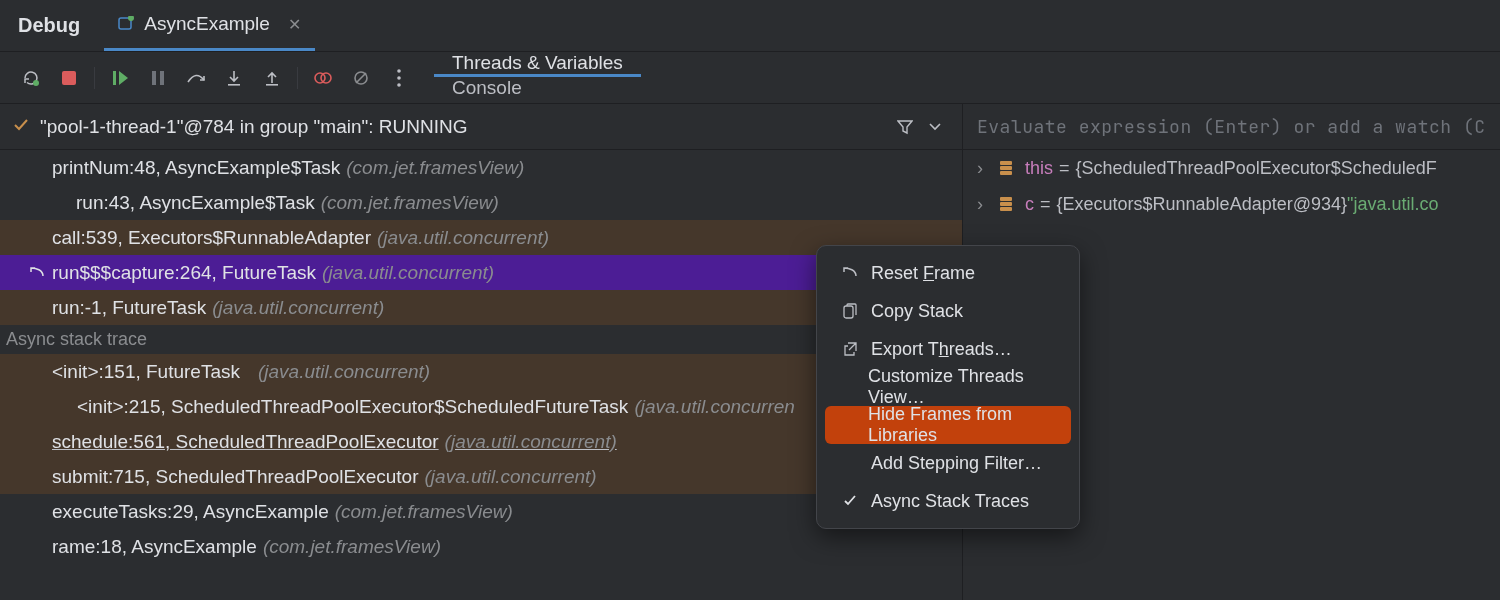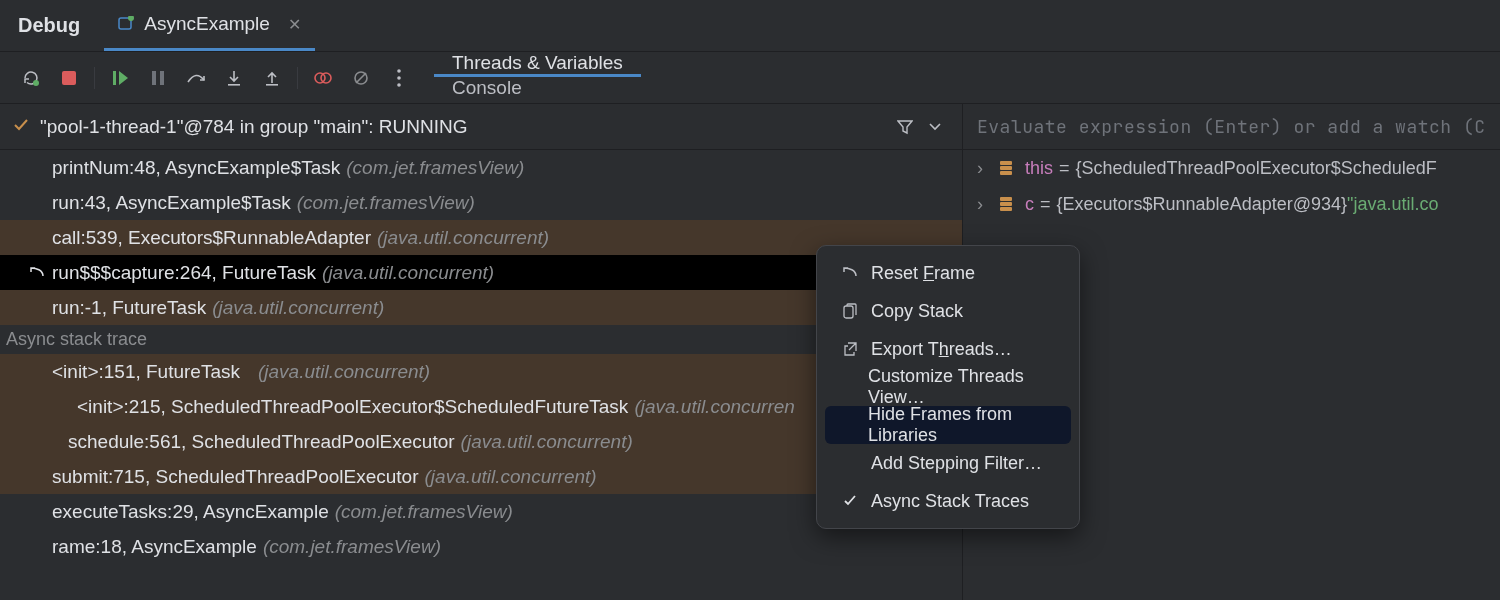--- a/index.html
+++ b/index.html
@@ -23,40 +23,40 @@
 .main-row { display: flex; height: calc(100% - 104px); }
 .frames-panel { width: 963px; border-right: 1px solid #1e1f22; }
 .thread-header { display: flex; align-items: center; height: 46px; padding: 0 12px; border-bottom: 1px solid #1e1f22; }
 .check-icon { color: #c88f4c; margin-right: 10px; }
 .thread-title { font-size: 19px; color: #dfe1e5; flex: 1; }
 .th-icon { width: 30px; height: 30px; display: flex; align-items: center; justify-content: center; cursor: pointer; }
 
 .frames-list { }
 .frame-row { display: flex; align-items: center; height: 35px; padding: 0 12px 0 28px; font-size: 19px; cursor: pointer; }
 .frame-row.lib { background: #45372b; }
-.frame-row.selected { background: #000000; }
+.frame-row.selected { background: #4c1d95; }
 .frame-method { color: #dfe1e5; }
 .frame-pkg { color: #8a8c8f; font-style: italic; margin-left: 6px; }
 .frame-icon { width: 18px; margin-right: 6px; color: #bcbec4; display: flex; align-items: center; justify-content: center; }
 .section-label { padding: 4px 6px; font-size: 18px; color: #8a8c8f; }
 .frame-row.selected .frame-icon { color: #dfe1e5; }
 
 .vars-panel { flex: 1; }
 .eval-row { height: 46px; display: flex; align-items: center; padding: 0 14px; border-bottom: 1px solid #1e1f22; font-family: "JetBrains Mono", Menlo, monospace; font-size: 18px; color: #6f737a; letter-spacing: 0.5px; }
 .var-line { display: flex; align-items: center; height: 36px; padding: 0 14px; font-size: 18px; font-family: "JetBrains Mono", Menlo, monospace; }
 .expand-arrow { width: 14px; color: #8a8c8f; margin-right: 6px; }
 .obj-icon { width: 18px; height: 18px; margin-right: 10px; }
 .var-name { color: #c77dbb; }
 .var-eq { color: #bcbec4; margin: 0 6px; }
 .var-val { color: #bcbec4; }
 .var-str { color: #6aab73; }
 
 .context-menu { position: absolute; left: 816px; top: 245px; width: 264px; background: #2b2d30; border: 1px solid #43454a; border-radius: 10px; padding: 8px; box-shadow: 0 8px 24px rgba(0,0,0,0.5); }
 .menu-item { display: flex; align-items: center; height: 38px; padding: 0 14px; border-radius: 6px; font-size: 18px; color: #dfe1e5; cursor: pointer; }
-.menu-item.highlight { background: #0f172a; }
+.menu-item.highlight { background: #c2410c; }
 .menu-icon { width: 22px; margin-right: 10px; display: flex; align-items: center; justify-content: center; color: #bcbec4; }
 .menu-underline { text-decoration: underline; }
 </style>
 </head>
 <body>
 
 <div class="header-row">
   <div class="debug-label">Debug</div>
   <div class="tab">
     <span class="tab-icon">
@@ -156,21 +156,21 @@
           <svg width="14" height="10" viewBox="0 0 14 10">
             <path d="M2 2l5 5 5-5" fill="none" stroke="#bcbec4" stroke-width="1.6"></path>
           </svg>
         </span>
     </div>
     <div class="frames-list" id="frames-list">
         <div class="frame-row" style="padding-left: 52px;">
           <span class="frame-method">printNum:48, AsyncExample$Task</span>
           <span class="frame-pkg">(com.jet.framesView)</span>
         </div>
-        <div class="frame-row" style="padding-left: 52px;">
+        <div class="frame-row" style="padding-left: 76px;">
           <span class="frame-method">run:43, AsyncExample$Task</span>
           <span class="frame-pkg">(com.jet.framesView)</span>
         </div>
         <div class="frame-row lib" style="padding-left: 52px;">
           <span class="frame-method">call:539, Executors$RunnableAdapter</span>
           <span class="frame-pkg">(java.util.concurrent)</span>
         </div>
         <div class="frame-row lib selected" style="padding-left: 28px;">
           <span class="frame-icon">
             <svg width="16" height="14" viewBox="0 0 16 14">
@@ -186,21 +186,21 @@
         </div>
         <div class="section-label">Async stack trace</div>
         <div class="frame-row lib" style="padding-left: 52px; gap: 12px;">
           <span class="frame-method">&lt;init&gt;:151, FutureTask</span>
           <span class="frame-pkg">(java.util.concurrent)</span>
         </div>
         <div class="frame-row lib" style="padding-left: 77px;">
           <span class="frame-method">&lt;init&gt;:215, ScheduledThreadPoolExecutor$ScheduledFutureTask</span>
           <span class="frame-pkg">(java.util.concurren</span>
         </div>
-        <div class="frame-row lib" style="padding-left: 68px;">
+        <div class="frame-row lib" style="padding-left: 52px; text-decoration: underline;">
           <span class="frame-method">schedule:561, ScheduledThreadPoolExecutor</span>
           <span class="frame-pkg">(java.util.concurrent)</span>
         </div>
         <div class="frame-row lib" style="padding-left: 52px;">
           <span class="frame-method">submit:715, ScheduledThreadPoolExecutor</span>
           <span class="frame-pkg">(java.util.concurrent)</span>
         </div>
         <div class="frame-row" style="padding-left: 52px;">
           <span class="frame-method">executeTasks:29, AsyncExample</span>
           <span class="frame-pkg">(com.jet.framesView)</span>

